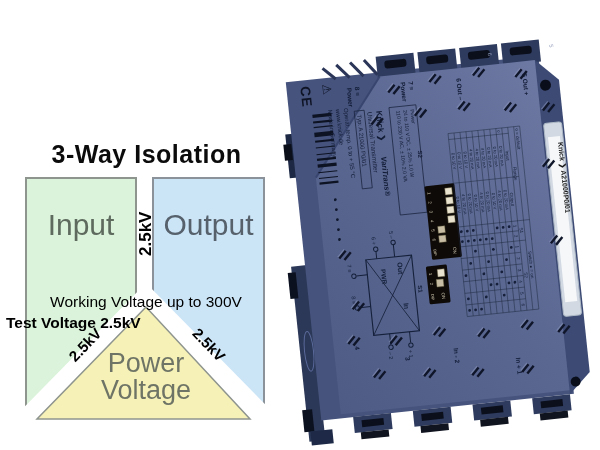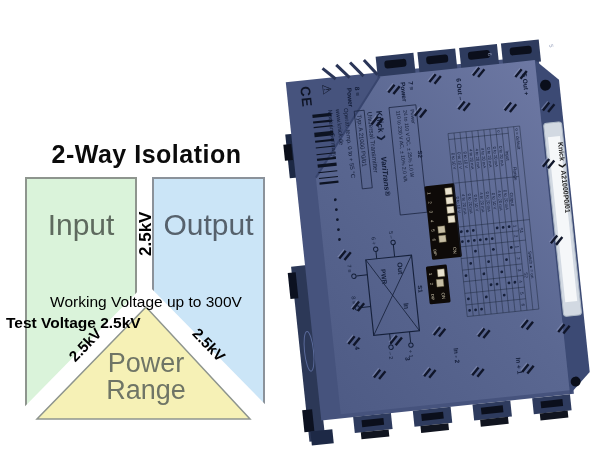--- a/index.html
+++ b/index.html
@@ -26,29 +26,29 @@
 <div id="stage">
 
   <div class="abs" id="inputBox"></div>
   <div class="abs" id="outputBox"></div>
 
   <svg class="abs" width="600" height="450" style="left:0;top:0;">
     <polygon points="146,283 -14,446 306,446" fill="#ffffff"></polygon>
     <polygon points="146,307 37,419 250,419" fill="#f6f1b6" stroke="#8e958e" stroke-width="1.5"></polygon>
   </svg>
 
-  <div class="abs" id="title">2-Way Isolation</div>
+  <div class="abs" id="title">3-Way Isolation</div>
   <div class="abs" id="inputLabel">Input</div>
   <div class="abs" id="outputLabel">Output</div>
   <div class="abs" id="isoVert">2.5kV</div>
   <div class="abs" id="workingV">Working Voltage up to 300V</div>
   <div class="abs" id="testV">Test Voltage 2.5kV</div>
   <div class="abs" id="isoLeft">2.5kV</div>
   <div class="abs" id="isoRight">2.5kV</div>
-  <div class="abs" id="psLabel">Power Range</div>
+  <div class="abs" id="psLabel">Power Voltage</div>
 
   <svg class="abs" width="600" height="450" style="left:0;top:0;">
     <defs>
       <linearGradient id="faceG" x1="0" y1="1" x2="1" y2="0">
         <stop offset="0" stop-color="#4e5b85"></stop>
           <stop offset=".55" stop-color="#5b6892"></stop>
           <stop offset="1" stop-color="#6d78a3"></stop>
       </linearGradient>
     </defs>
     <g transform="rotate(-6 430 230)">

